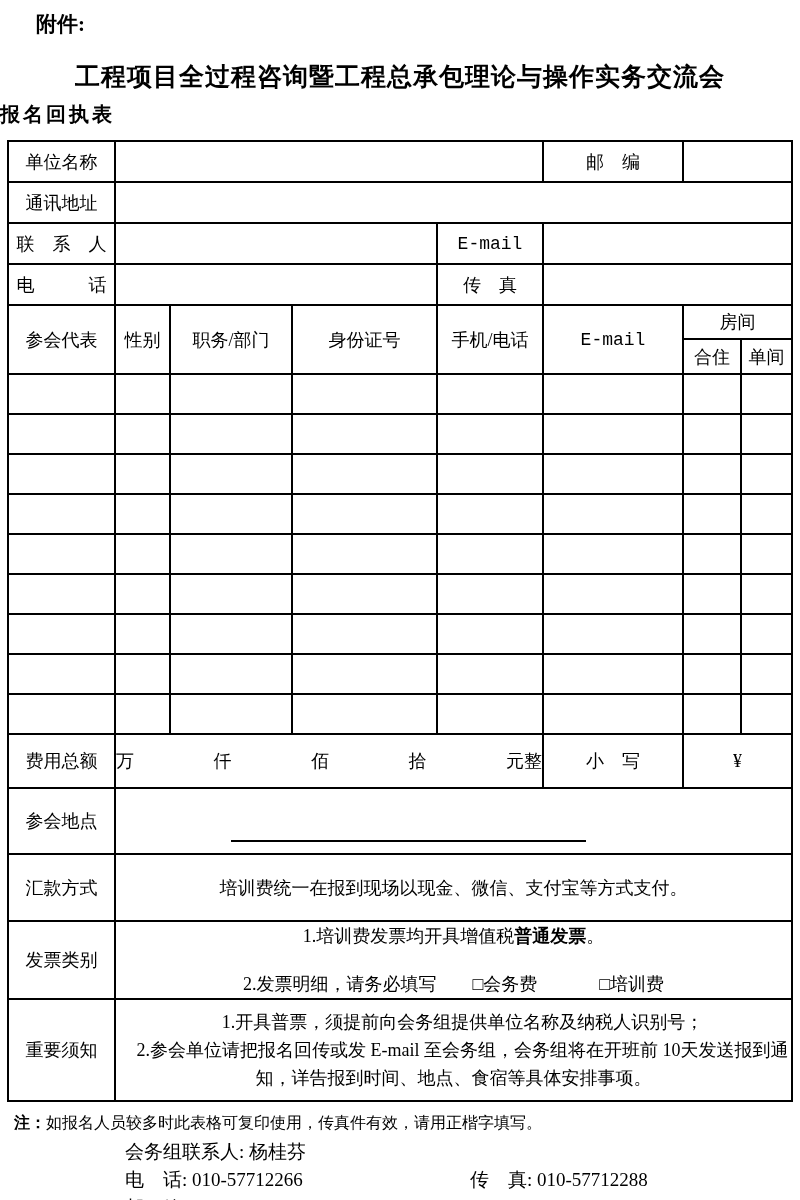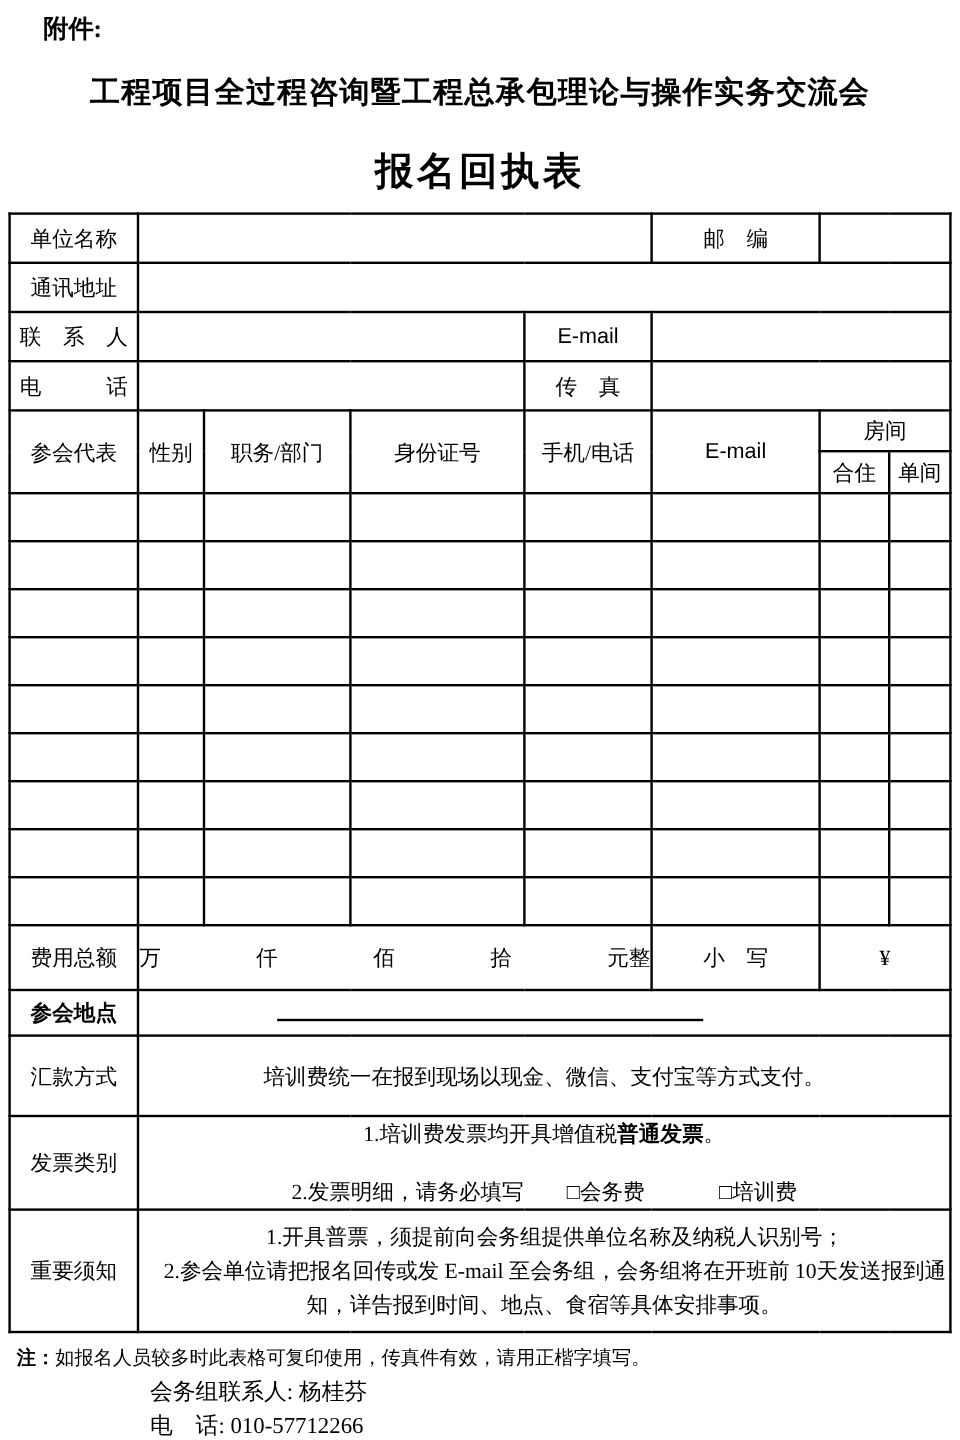--- a/index.html
+++ b/index.html
@@ -3,42 +3,42 @@
 <meta charset="utf-8">
 <style>
   html,body{margin:0;padding:0;}
   body{
     width:800px;height:1200px;background:#ffffff;color:#000;
     font-family:"Liberation Serif","DejaVu Serif",serif;
     -webkit-font-smoothing:antialiased;
   }
   .attachment{font-weight:bold;font-size:21px;margin:10px 0 0 36px;}
   .title{text-align:center;font-size:25px;font-weight:bold;margin:22px 10px 0 10px;letter-spacing:1px;}
-  .subtitle{text-align:center;font-size:32px;font-weight:bold;margin:28px 0 12px 0;letter-spacing:3px;}
+  .subtitle{font-size:20px;font-weight:bold;margin:8px 0 12px 0;letter-spacing:3px;}
 
   table.form{
     border-collapse:collapse;table-layout:fixed;
     width:786px;margin-left:7px;
   }
   table.form td{
     border:2px solid #000;padding:0;
     font-size:18px;text-align:center;vertical-align:middle;
     overflow:hidden;
   }
   tr.r41{height:41px;}
   tr.hdr-top{height:34px;}
   tr.hdr-bottom{height:35px;}
   tr.empty-row{height:40px;}
   tr.r47{height:54px;}
-  tr.r50{height:38px;font-weight:bold;}
+  tr.r50{height:66px;}
   tr.r67{height:67px;padding-left:36px;}
   tr.r68{height:68px;}
   tr.r102{height:102px;}
 
-  .mono{font-family:Liberation Sans, sans-serif;font-size:17px;}
+  .mono{font-family:Liberation Mono, monospace;font-size:17px;}
 
   .amount-cell{padding:0 64px 0 62px;}
   .amount-flex{display:flex;justify-content:space-between;align-items:center;}
   .currency-cell{text-align:left;padding-left:12px;font-size:19px;}
 
   .venue-cell{position:relative;}
   .blank-underline{position:absolute;left:115px;bottom:11px;width:355px;border-top:2px solid #000;height:0;}
 
   .body-text{font-size:19px;text-align:left;padding-left:8px;margin-top:16px;}
   .invoice-cell{text-align:left;font-size:19px;padding:4px 6px 4px 14px;line-height:28px;}
@@ -255,18 +255,19 @@
 
 <div class="footer-note">
   <b>注：</b><span>如报名人员较多时此表格可复印使用，传真件有效，请用正楷字填写。</span>
 </div>
 <div class="footer-contacts">
   <div class="fc-row">
     <div><span>会务组联系人: </span><span>杨桂芬</span></div>
   </div>
   <div class="fc-row">
     <div><span>电　话: </span><span>010-57712266</span></div>
+    <div><span>传　真: </span><span>010-57712288</span></div>
   </div>
   <div class="fc-row">
     <div><span>邮　箱: </span><span>zlr@zxcc.cn</span></div>
     <div></div>
   </div>
 </div>
 
 </body></html>

